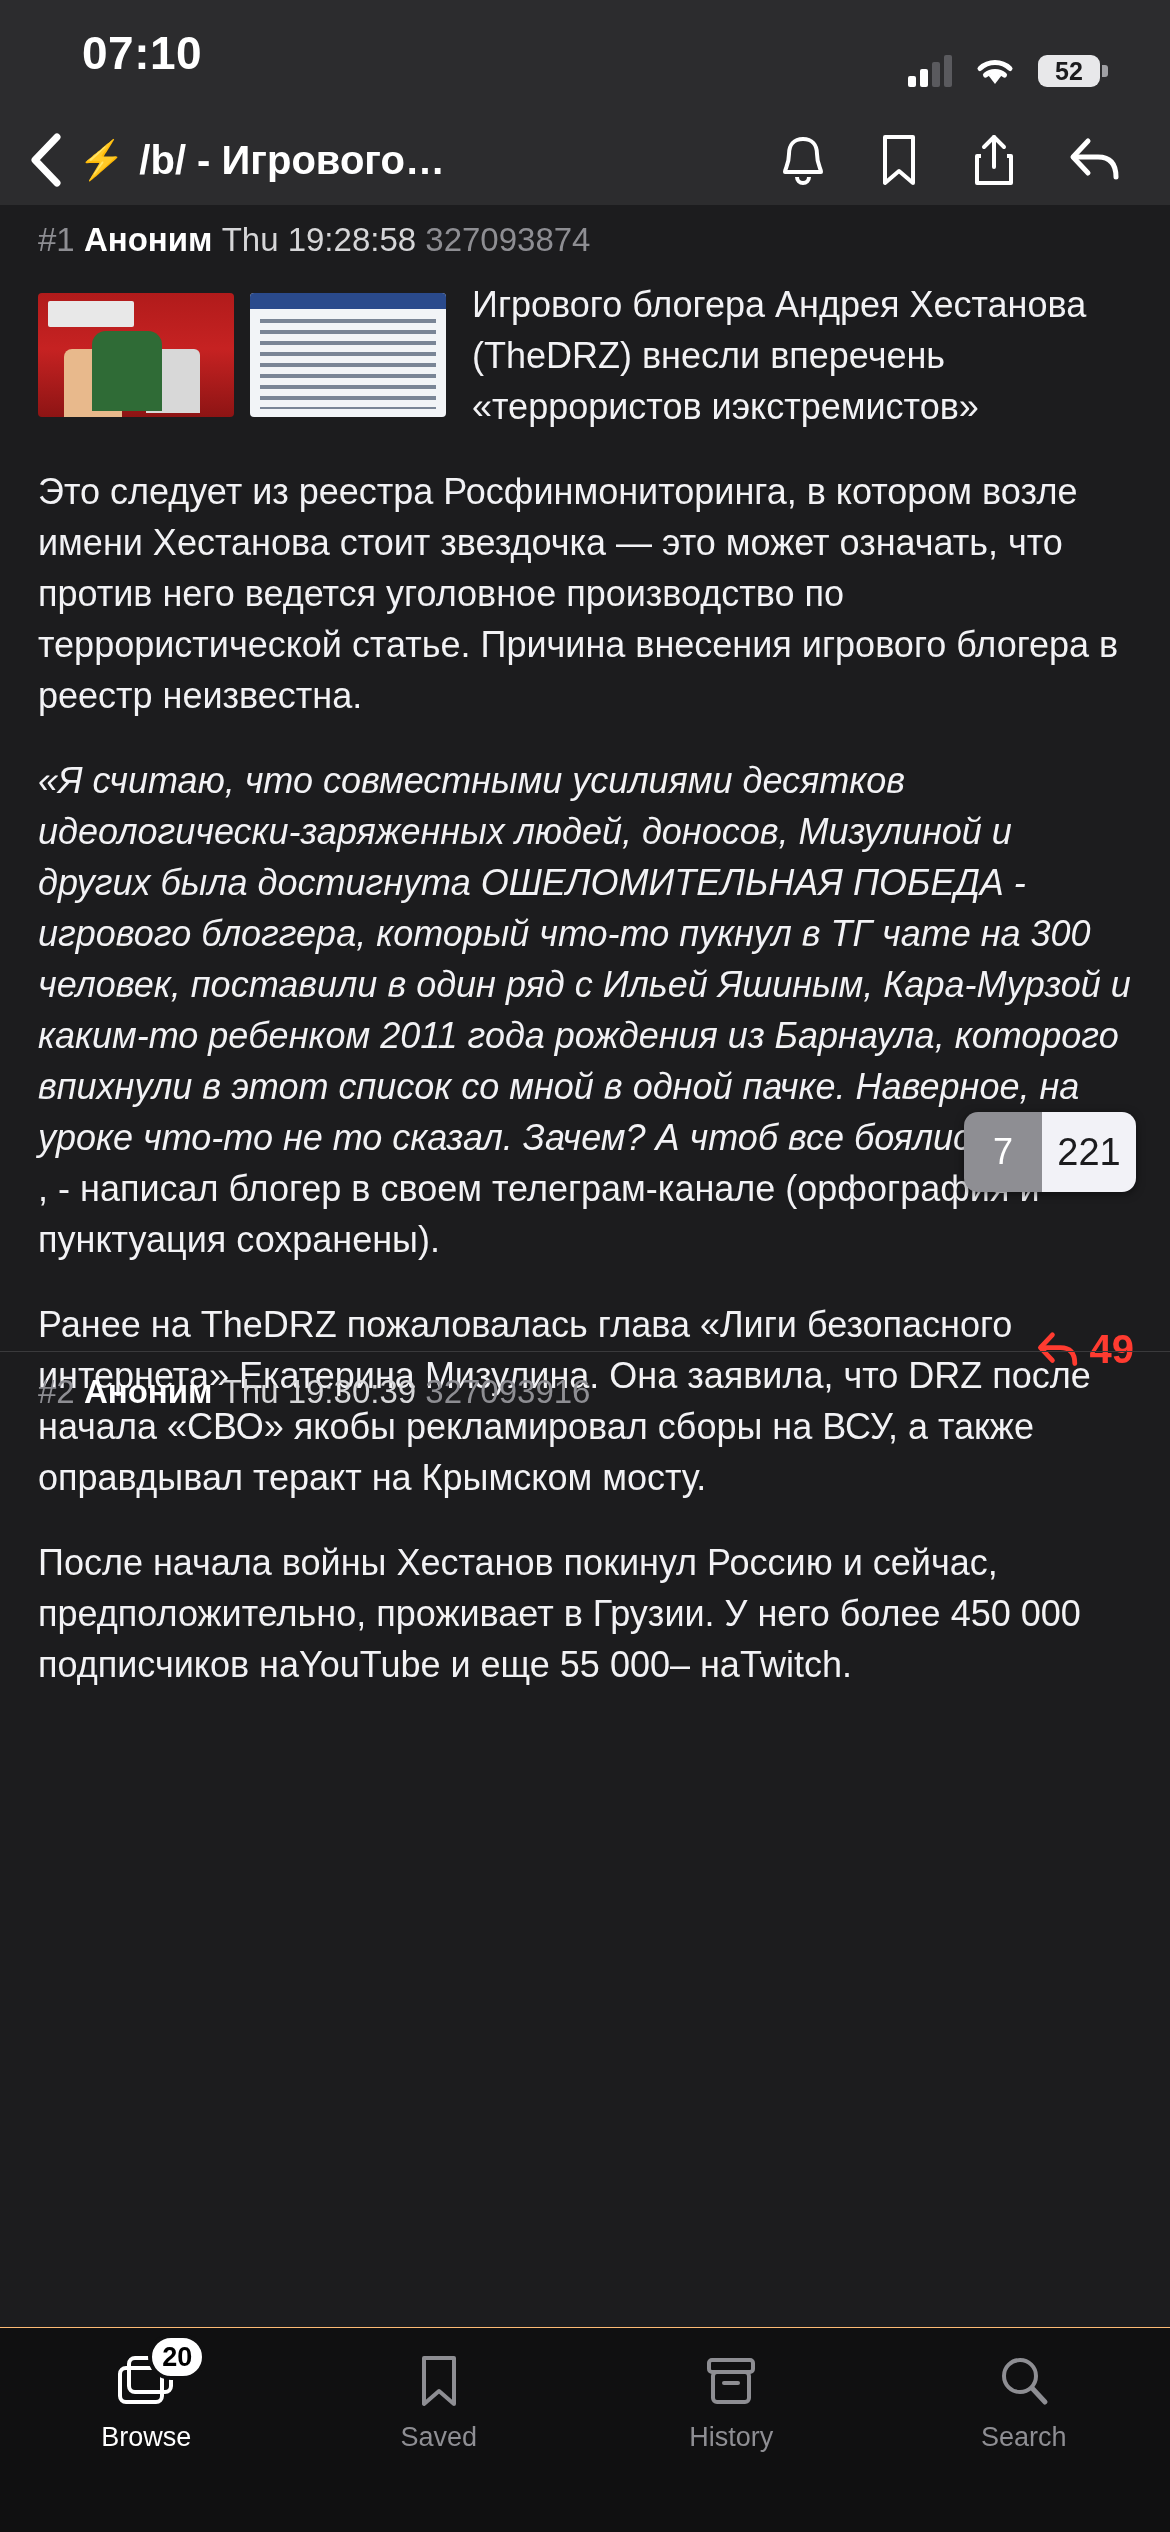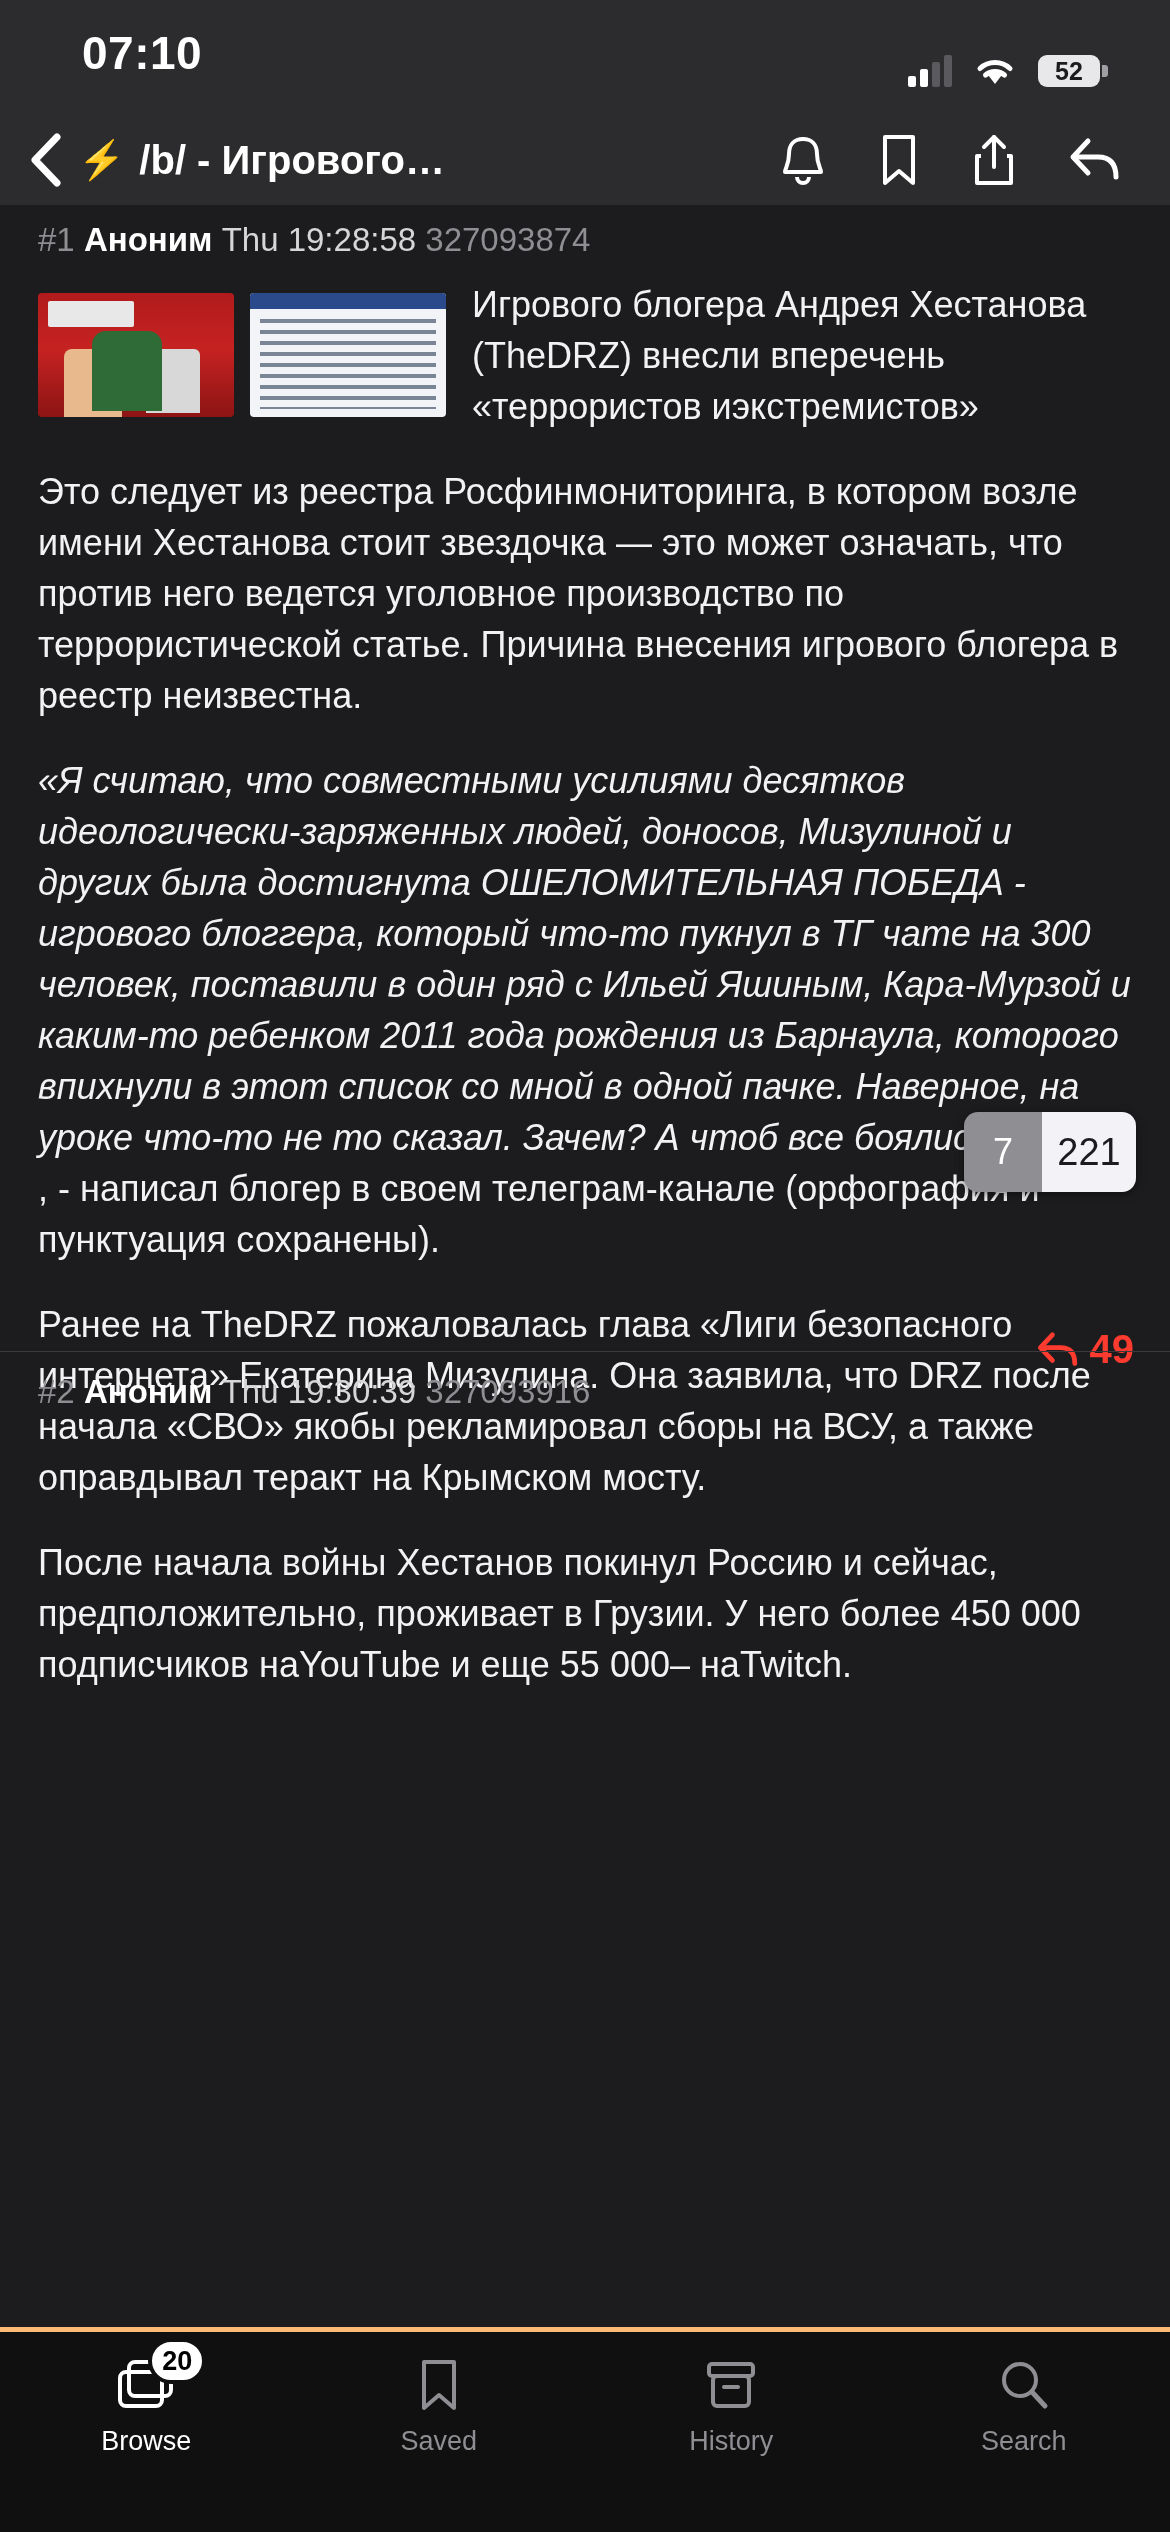--- a/index.html
+++ b/index.html
@@ -143,21 +143,21 @@
   }
   .pill-right {
     width: 94px; background: #f2f2f7; color: #1c1c1e;
     display: flex; align-items: center; justify-content: center;
     font-size: 38px; font-weight: 500;
   }
 
   
   .tabbar {
     position: absolute; left: 0; bottom: 0; width: 1170px; height: 205px;
-    background: #101011; border-top: 5px solid #fdba74;
+    background: #101011; border-top: 1px solid #fdba74;
     display: flex; align-items: flex-start; padding-top: 22px;
   }
   .tab {
     flex: 1; display: flex; flex-direction: column; align-items: center; gap: 10px;
     position: relative;
   }
   .tab-label { font-size: 27px; color: #8e8e93; }
   .tab.active .tab-label { color: #ffffff; }
   .tab-badge {
     position: absolute; left: 50%; margin-left: 2px; top: -16px;

